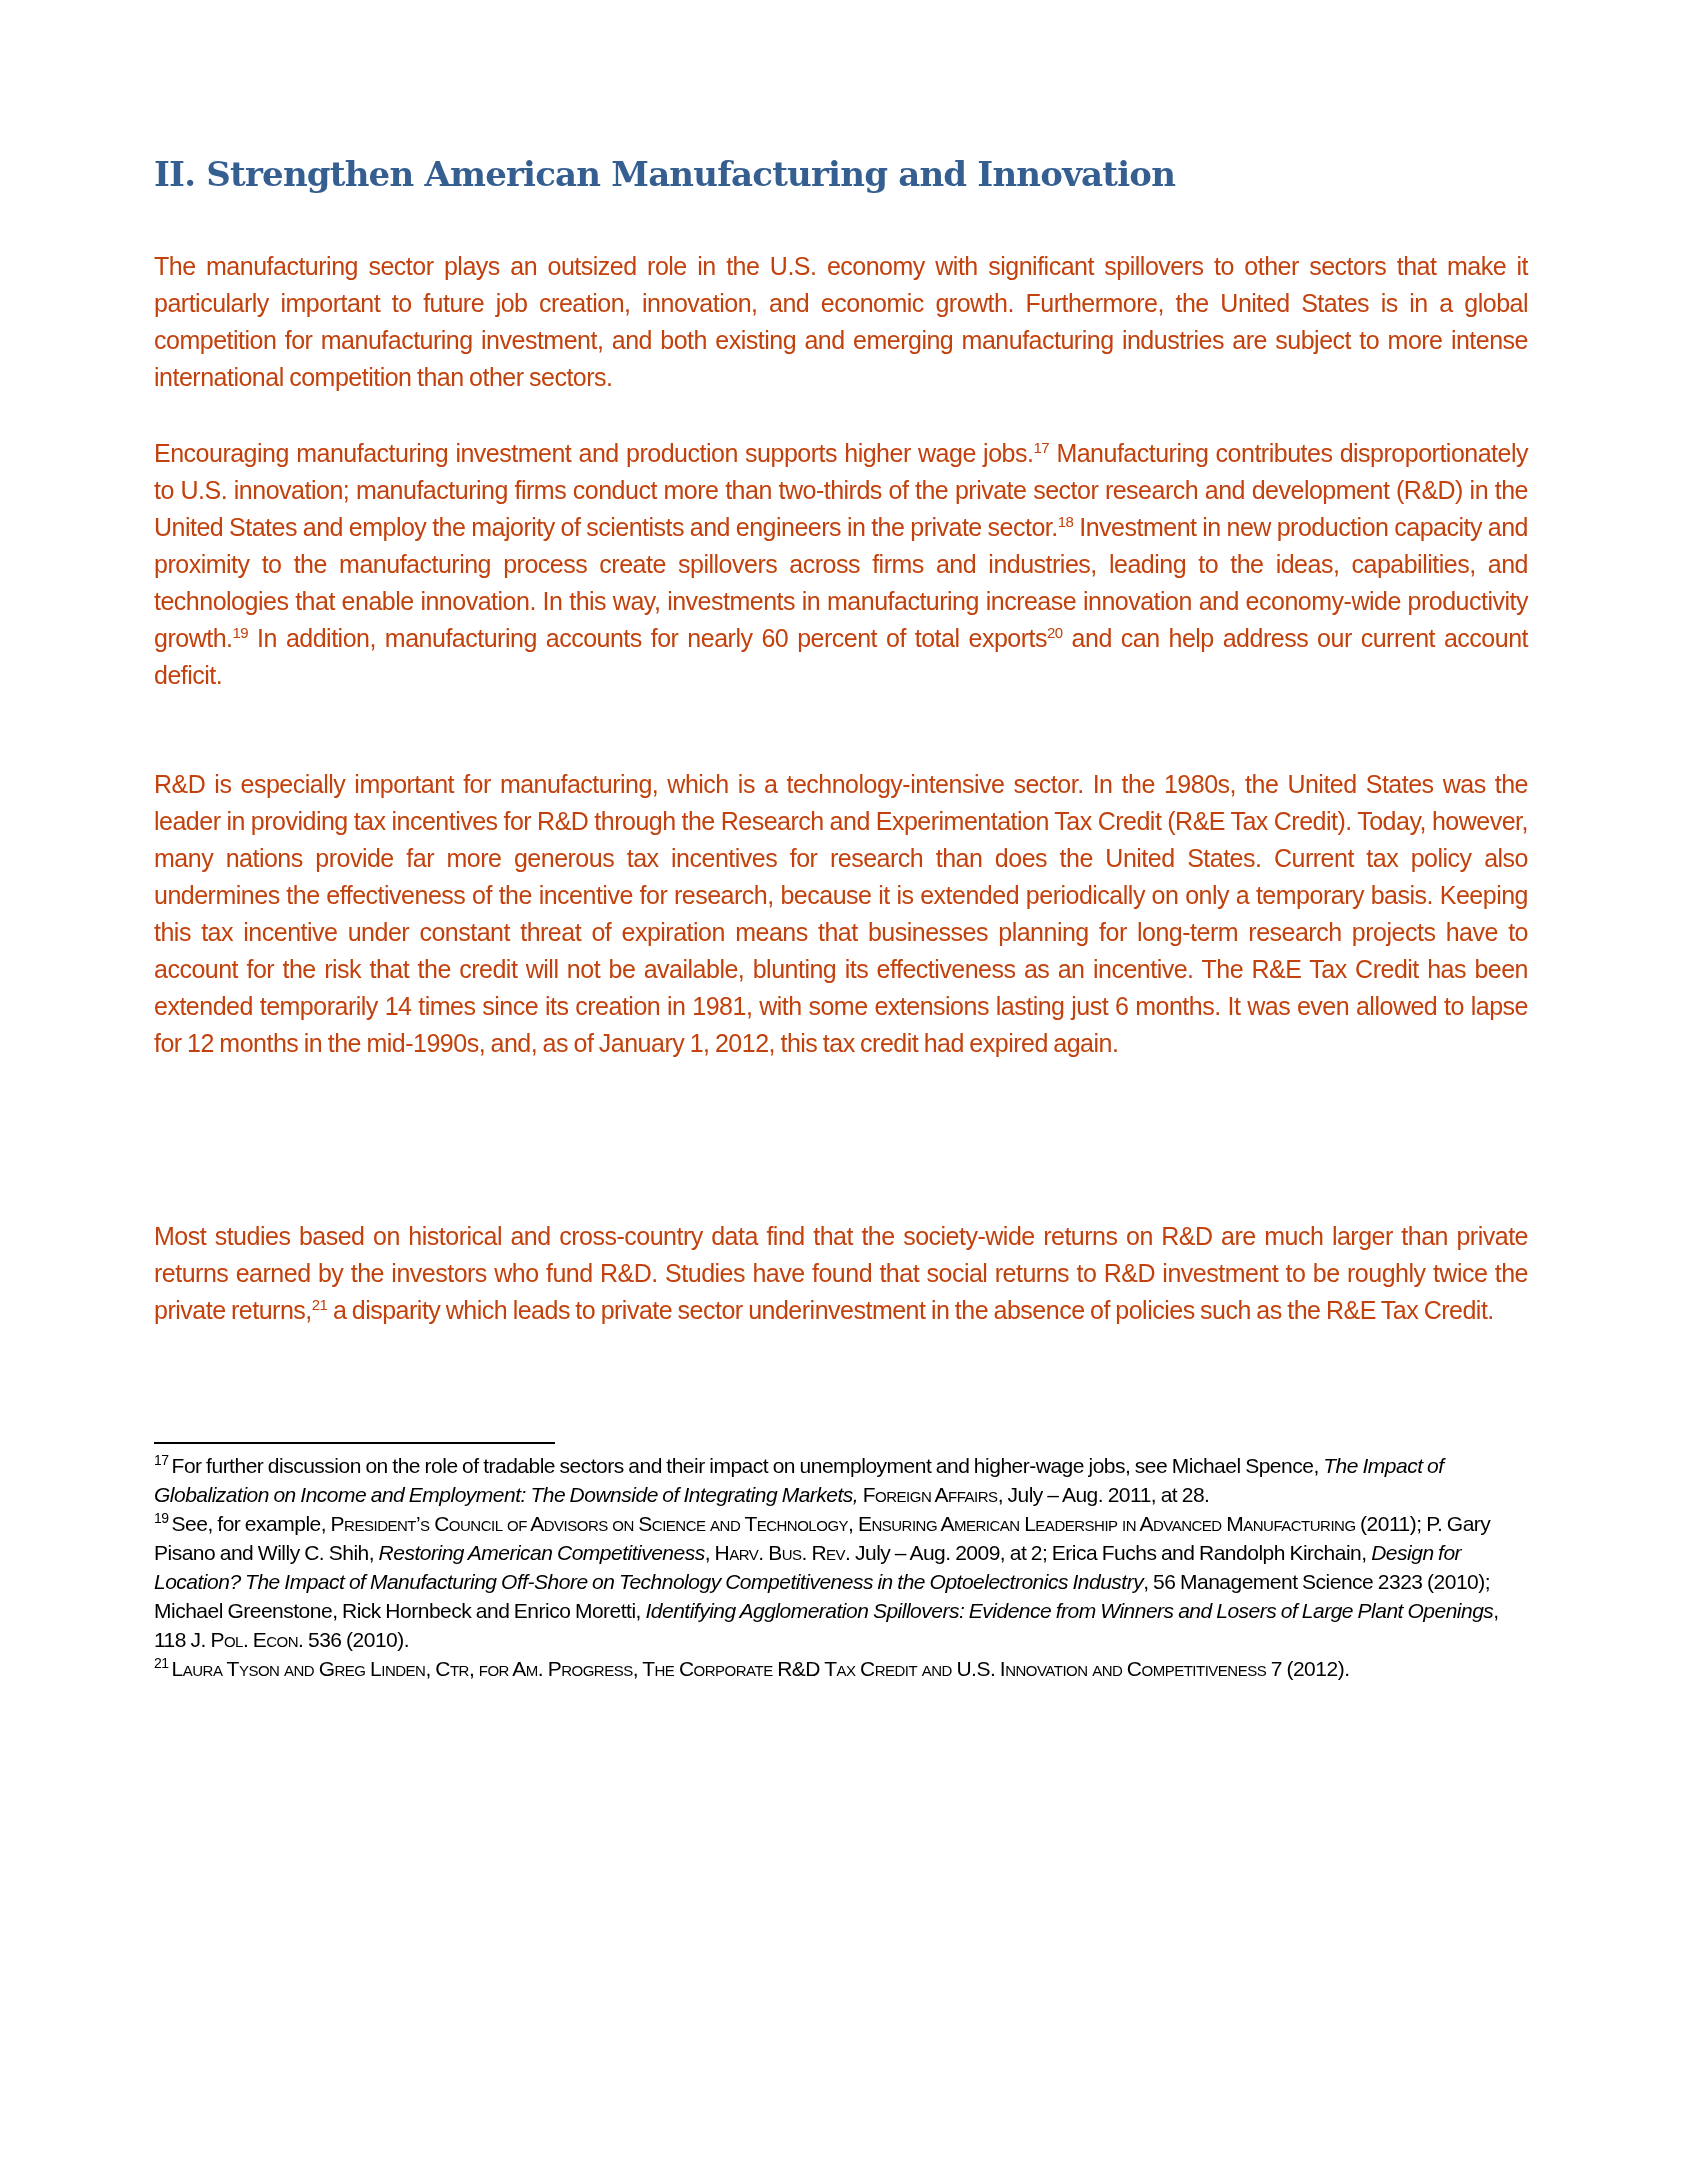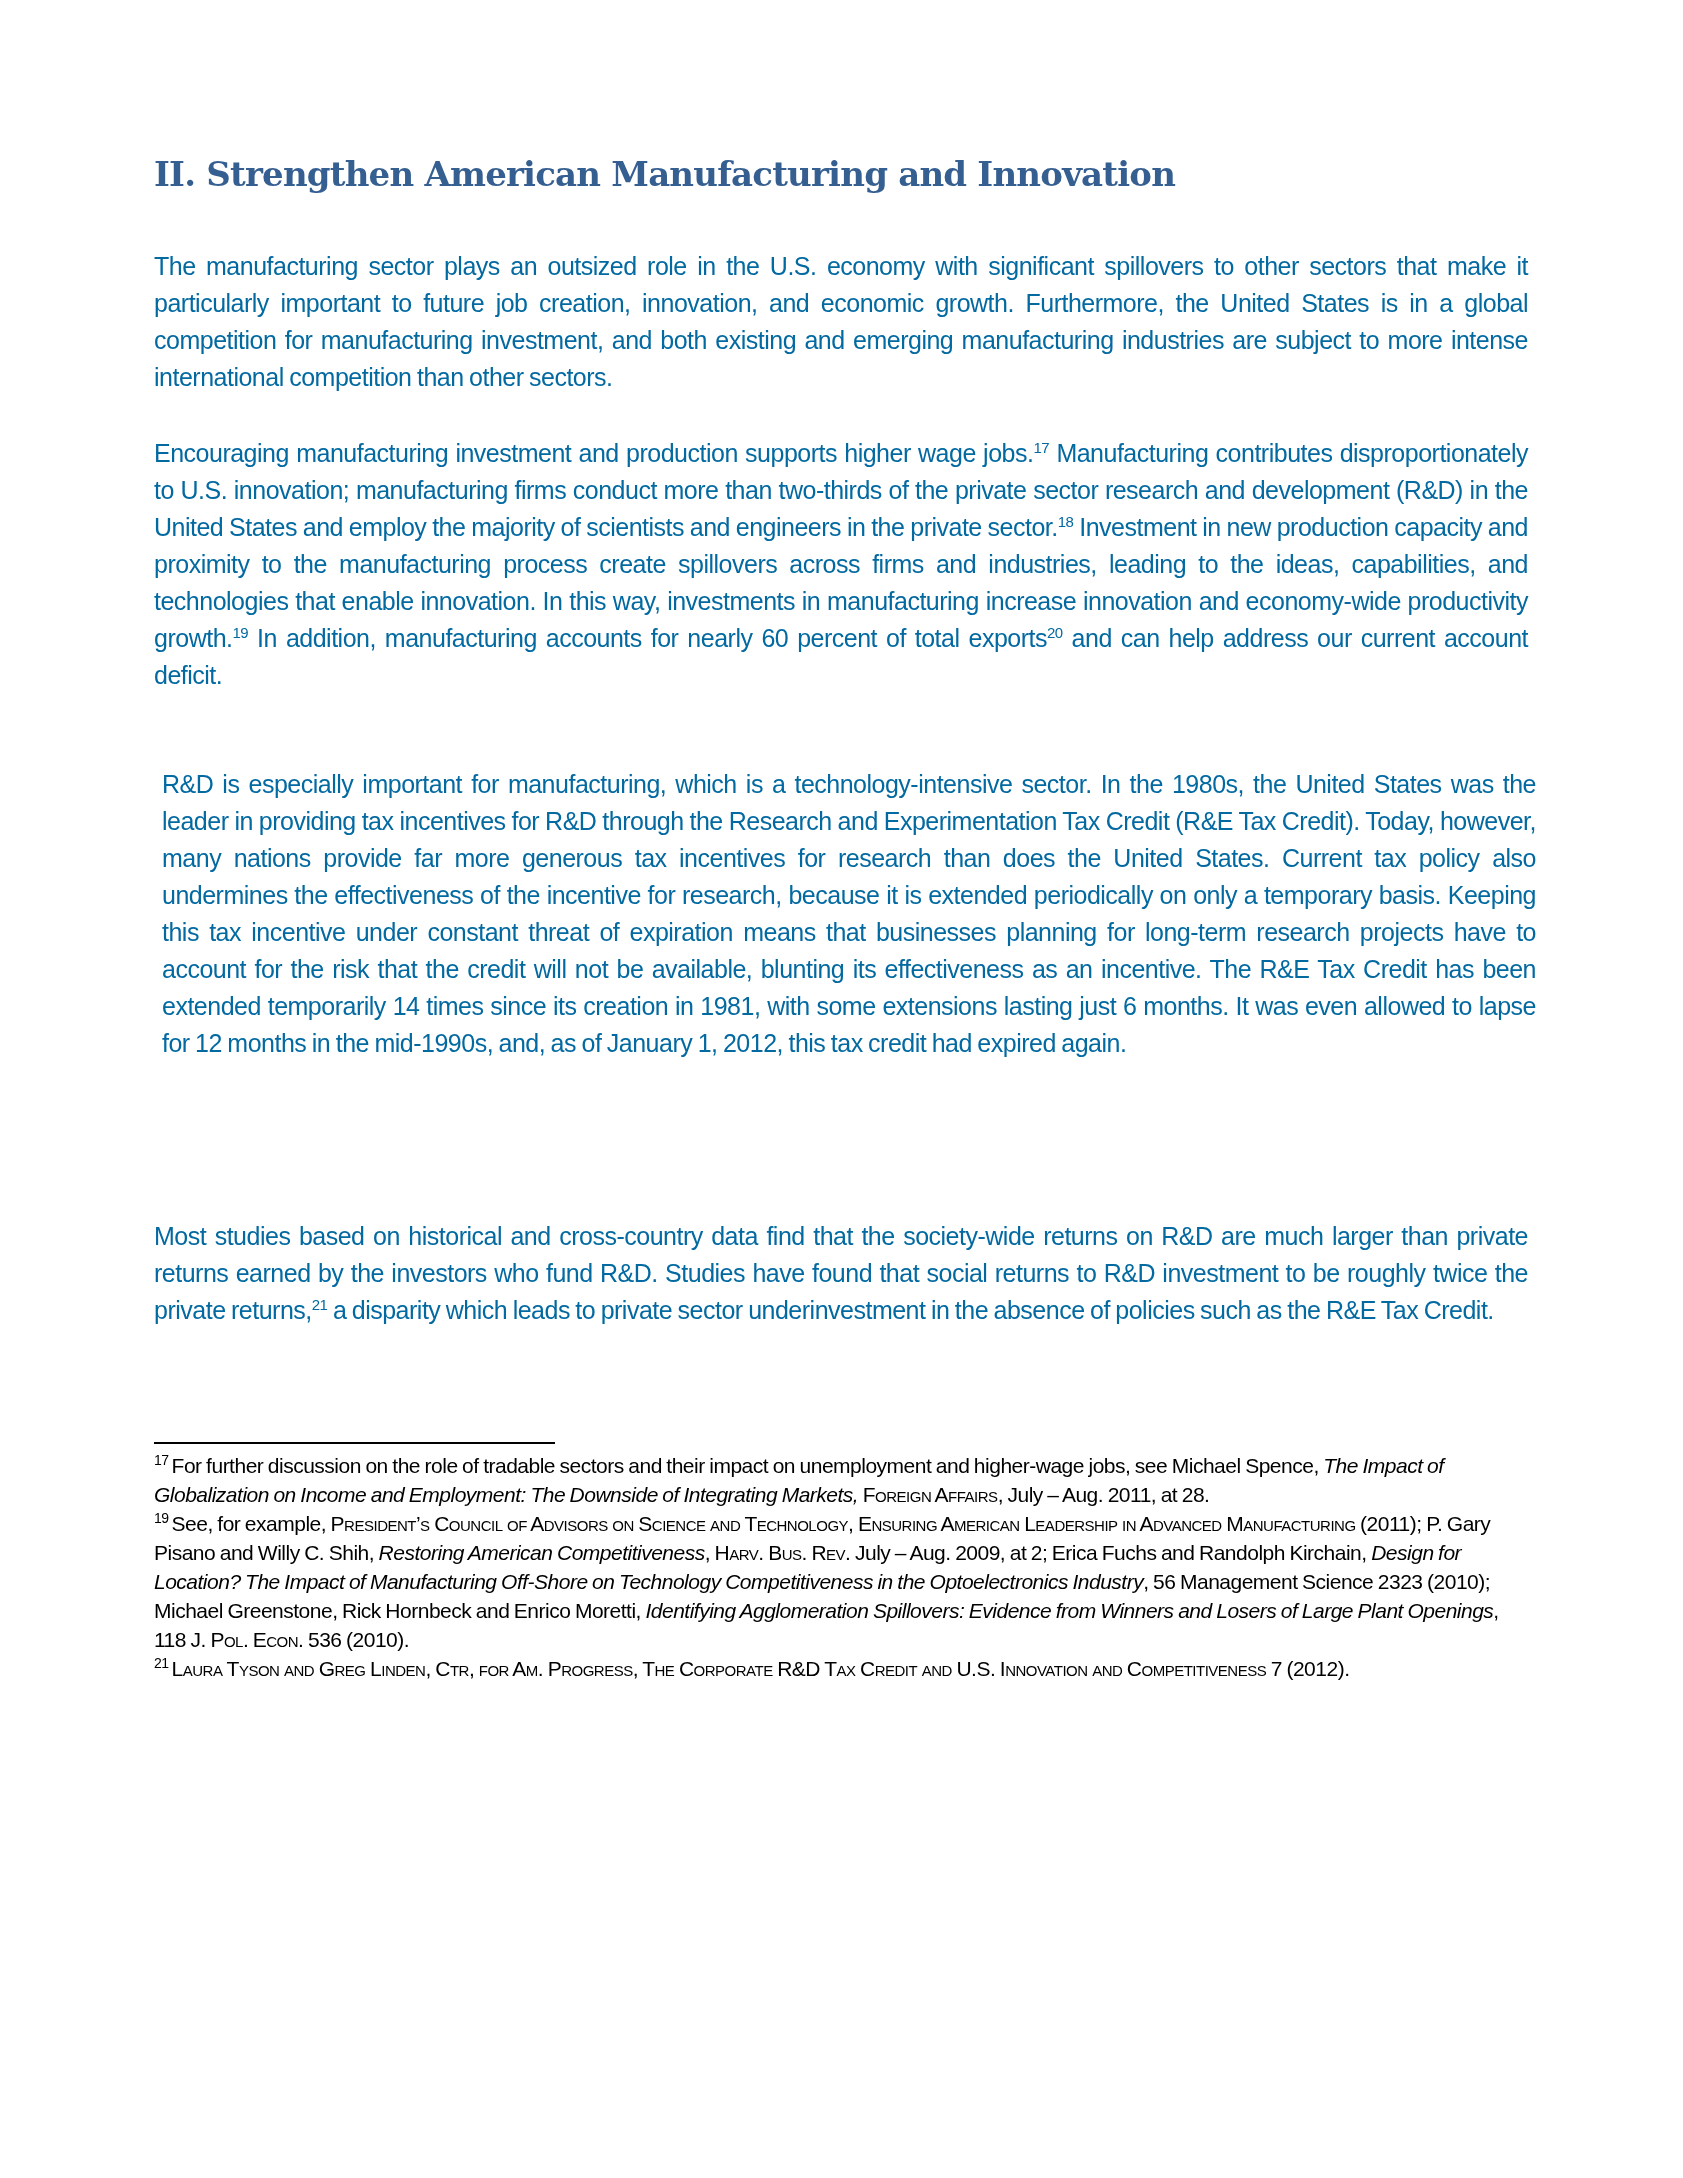--- a/index.html
+++ b/index.html
@@ -7,27 +7,27 @@
   .page { position:absolute; left:0; top:0; width:1683px; height:2178px; background:#fff;padding-left:13px; }
   .heading {
     position:absolute; left:154px; top:154px;
     font-family:"DejaVu Serif", serif; font-weight:bold;
     font-size:34px; letter-spacing:-0.8px; color:#365F91; margin:0;
     white-space:nowrap;
   }
   .body {
     position:absolute; left:154px; width:1374px;
     font-family:"Liberation Sans", sans-serif; font-size:25px;
-    line-height:37px; color:#0369a1; text-align:justify; margin:0;
+    line-height:37px; color:#c2410c; text-align:justify; margin:0;
     letter-spacing:-0.5px; word-spacing:-1px;
   }
   .body sup, .fn sup { font-size:15px; line-height:0; vertical-align:super; }
   #p1 { top:248px; }
   #p2 { top:435px; }
-  #p3 { top:766px;margin-left:8px; }
+  #p3 { top:766px; }
   #p4 { top:1218px; }
   .rule { position:absolute; left:154px; top:1442px; width:401px; height:2px; background:#000; }
   .footnotes {
     position:absolute; left:154px; top:1451px; width:1376px;
     font-family:"Liberation Sans", sans-serif; font-size:21px; line-height:29px;
     color:#000; letter-spacing:-0.5px; word-spacing:-0.8px;
   }
   .fn { margin:0; }
   .fn sup { font-size:14px; margin-right:3px; }
   .sc { font-variant:small-caps; }

